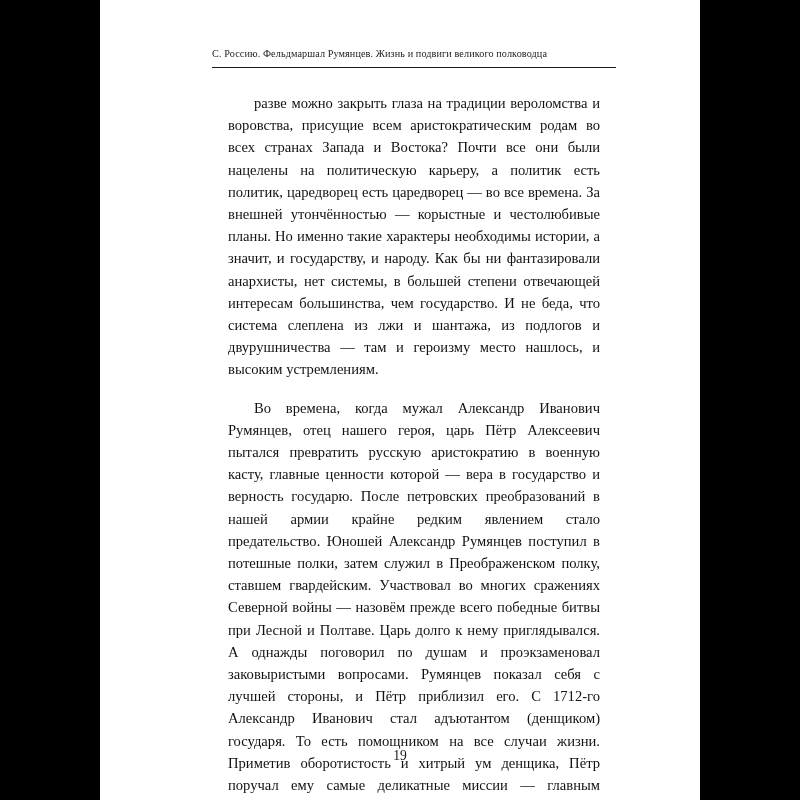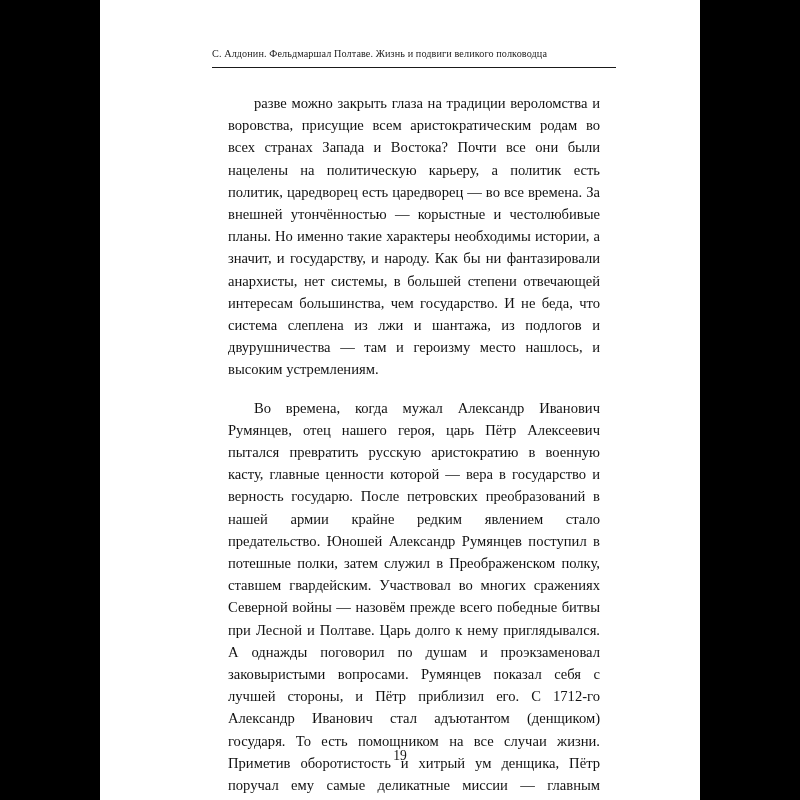--- a/index.html
+++ b/index.html
@@ -72,21 +72,21 @@
     font-size: 13.6px;
     color: #151515;
   }
 </style>
 </head>
 <body>
 
 <div id="page">
   <div class="page-inner">
 
-    <div class="running-head">С. Алдонин. Фельдмаршал Полтаве. Жизнь и подвиги великого полководца</div>
+    <div class="running-head">С. Россию. Фельдмаршал Румянцев. Жизнь и подвиги великого полководца</div>
 
     <div class="rule"></div>
 
     <div class="body-text">
       <p class="indent">разве можно закрыть глаза на традиции вероломства и воровства, присущие всем аристократическим родам во всех странах Запада и Востока? Почти все они были нацелены на политическую карьеру, а политик есть политик, царедворец есть царедворец — во все времена. За внешней утончённостью — корыстные и честолюбивые планы. Но именно такие характеры необходимы истории, а значит, и государству, и народу. Как бы ни фантазировали анархисты, нет системы, в большей степени отвечающей интересам большинства, чем государство. И не беда, что система слеплена из лжи и шантажа, из подлогов и двурушничества — там и героизму место нашлось, и высоким устремлениям.</p>
       <p class="indent">Во времена, когда мужал Александр Иванович Румянцев, отец нашего героя, царь Пётр Алексеевич пытался превратить русскую аристократию в военную касту, главные ценности которой — вера в государство и верность государю. После петровских преобразований в нашей армии крайне редким явлением стало предательство. Юношей Александр Румянцев поступил в потешные полки, затем служил в Преображенском полку, ставшем гвардейским. Участвовал во многих сражениях Северной войны — назовём прежде всего победные битвы при Лесной и Полтаве. Царь долго к нему приглядывался. А однажды поговорил по душам и проэкзаменовал заковыристыми вопросами. Румянцев показал себя с лучшей стороны, и Пётр приблизил его. С 1712-го Александр Иванович стал адъютантом (денщиком) государя. То есть помощником на все случаи жизни. Приметив оборотистость и хитрый ум денщика, Пётр поручал ему самые деликатные миссии — главным образом внешнеполитические и карательные. Он возглавляет слежку за мятежным сыном царя и возвращает его в Россию из Неаполя. Скажете — грязная работа? Да, но при этом вполне рыцарская и мушкетёрская — за такие предприятия Натан Эйдельман назвал Александра Румянцева русским д’Артаньяном.</p>
     </div>
 
   </div>
 

